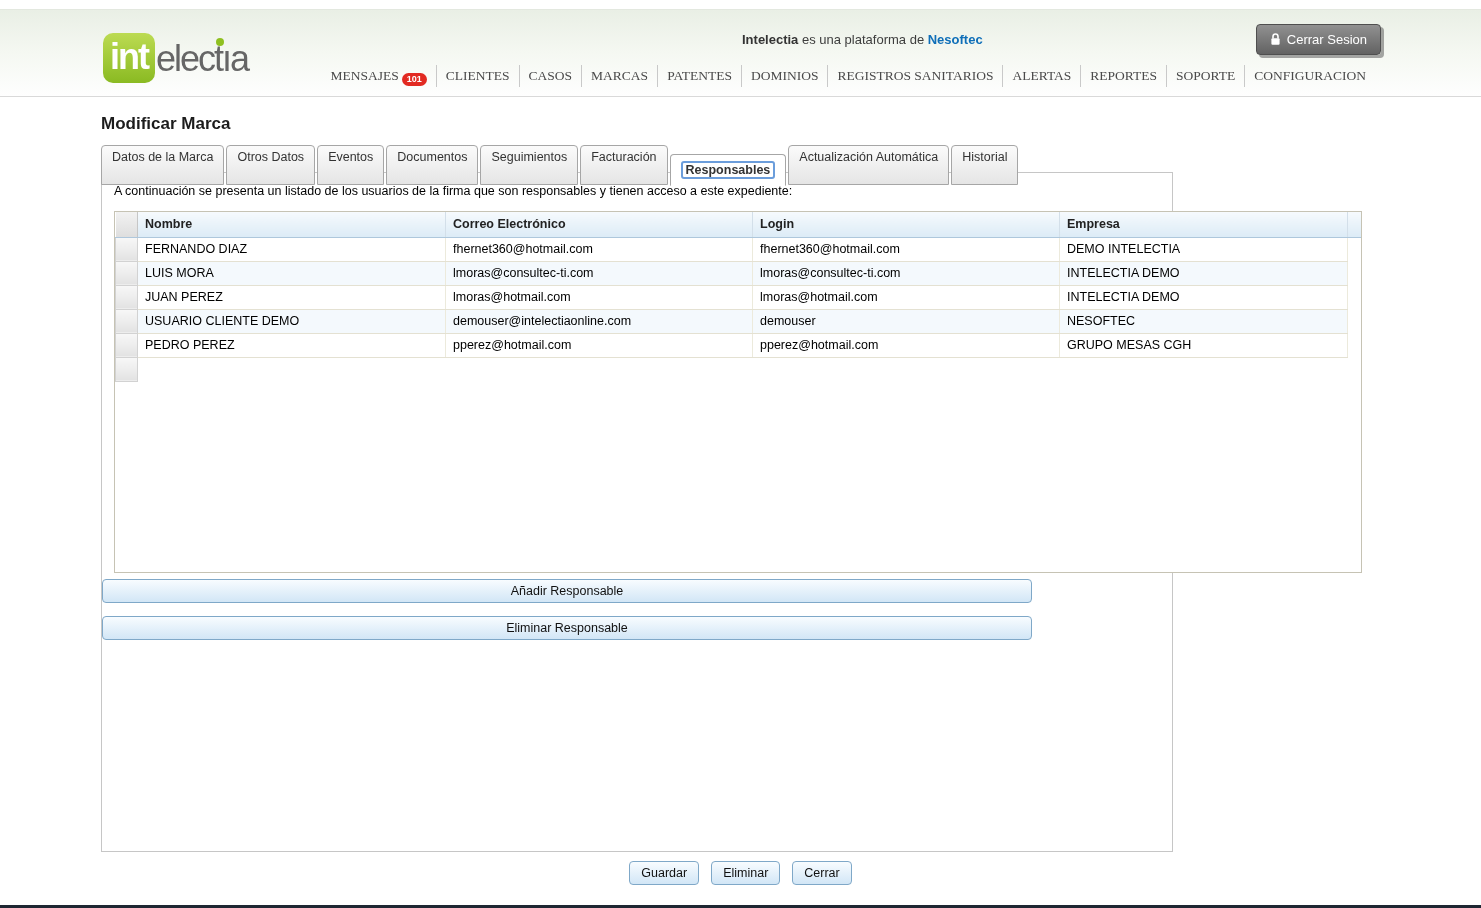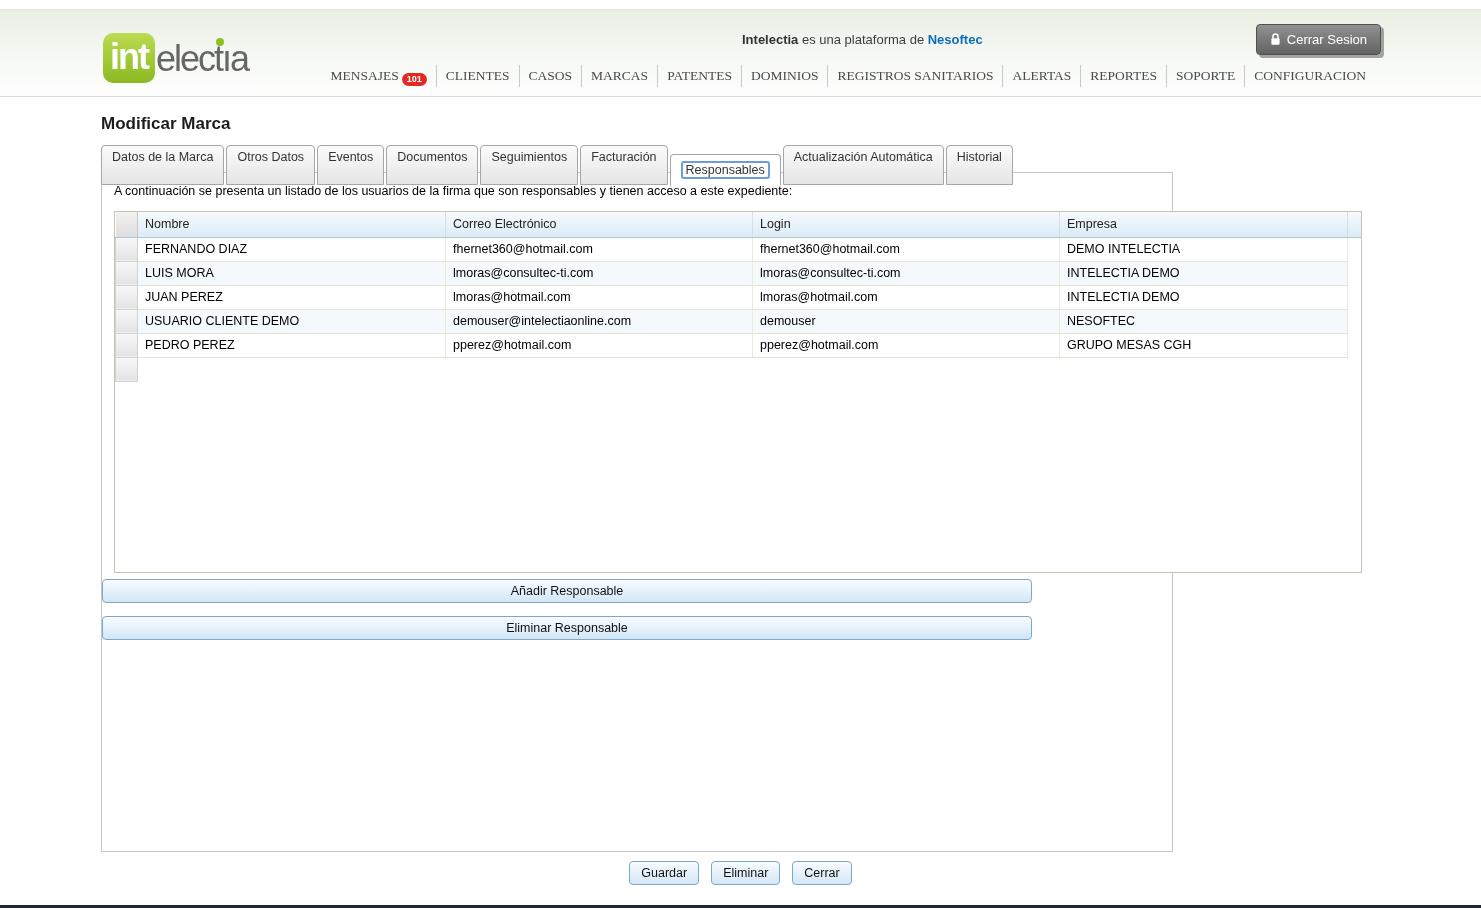--- a/index.html
+++ b/index.html
@@ -72,40 +72,40 @@
 
   .tabs { position: absolute; left: 101px; top: 145px; display: flex; align-items: flex-end; gap: 2px; z-index: 2; }
   .tab {
     background: linear-gradient(180deg, #fbfbfb 0%, #e5e5e5 100%);
     border: 1px solid #a6a6a6; border-radius: 4px 4px 0 0;
     padding: 4px 10px 20px; font-size: 12.5px; color: #333333;
     min-width: 62px; text-align: center; cursor: pointer; white-space: nowrap;
   }
   .tab.active {
     background: #ffffff; border-bottom: 1px solid #ffffff; margin-bottom: -1px;
-    padding-top: 6px; padding-bottom: 6px;
+    padding-top: 6px; padding-bottom: 6px; font-weight: bold;
   }
   .tab.active .ring { border: 2px solid #6b9ddb; border-radius: 3px; padding: 0 3px; display: inline-block; }
 
   
   .panel {
     position: absolute; left: 101px; top: 172px; width: 1072px; height: 680px;
     border: 1px solid #c6c6c6; background: #ffffff; z-index: 1;
   }
   .panel-desc { position: absolute; left: 12px; top: 11px; font-size: 12.5px; color: #000; }
 
   .grid {
     position: absolute; left: 12px; top: 38px; width: 1248px; height: 362px;
     border: 1px solid #c6c3b4; background: #ffffff; overflow: hidden;
   }
   .grid table { border-collapse: collapse; width: 100%; table-layout: fixed; font-size: 12.5px; }
   .grid th {
     background: linear-gradient(180deg, #f6fafd 0%, #dcebf6 100%);
     border-bottom: 1px solid #aec7dc; border-right: 1px solid #d3dfe9;
-    padding: 4px 7px; font-weight: normal; text-align: left; color: #222;
+    padding: 4px 7px; font-weight: bold; text-align: left; color: #222;
     height: 25px; white-space: nowrap; overflow: hidden; cursor: pointer;
   }
   .grid th.sel { background: linear-gradient(180deg, #f2f2f2 0%, #dedede 100%); border-right: 1px solid #c6c6c6; }
   .grid th.gutter { border-right: none; cursor: default; }
   .grid td {
     padding: 4px 7px; height: 24px;
     border-bottom: 1px solid #e4e1d2; border-right: 1px solid #eceadc;
     white-space: nowrap; overflow: hidden; color: #000;
   }
   .grid td.sel {

